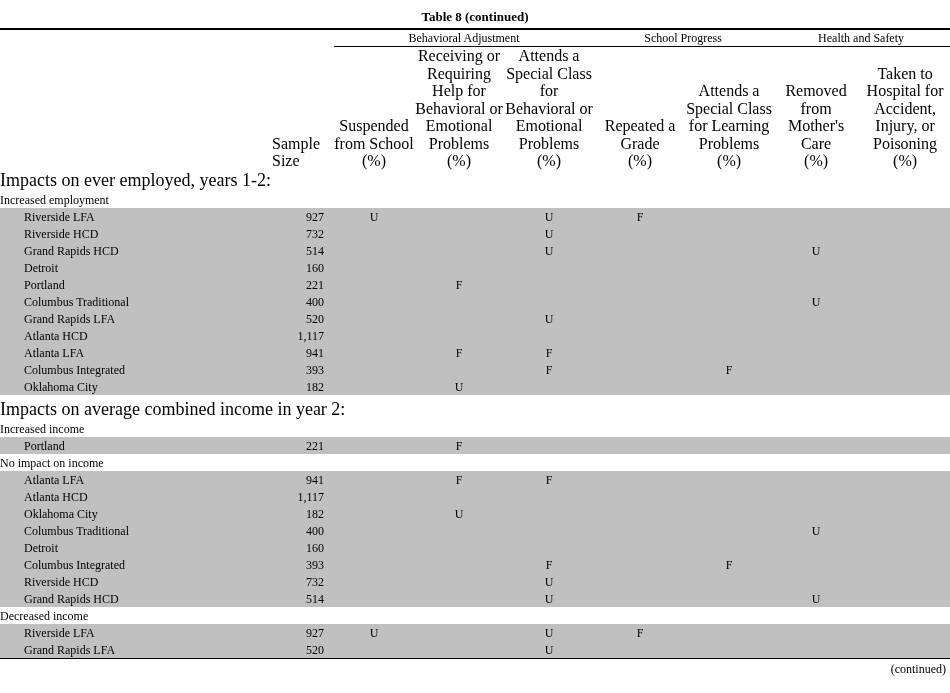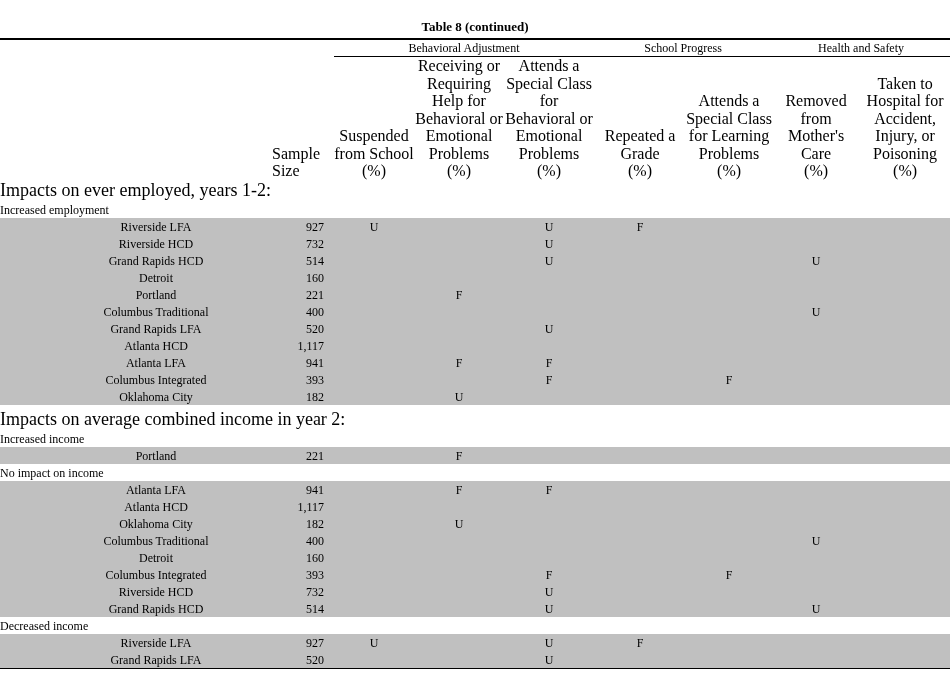--- a/index.html
+++ b/index.html
@@ -20,21 +20,21 @@
     width: 950px;
     height: 693px;
   }
 
   
   .title {
     text-align: center;
     font-weight: bold;
     font-size: 13px;
     line-height: 18px;
-    padding-top: 18px;
+    padding-top: 8px;
   }
 
   
   .rule-top {
     border-top: 2px solid #000;
     margin-top: 2px;
   }
   .rule-bottom {
     border-top: 1.6px solid #000;
   }
@@ -102,22 +102,22 @@
     height: 17px;
     padding-left: 16px;
   }
 
   tr.datarow td {
     height: 17px;
     font-size: 12px;
     background: #c0c0c0;
   }
   tr.datarow td.lbl {
-    padding-left: 40px;
-    text-align: center;
+    padding-left: 24px;
+    text-align: left;
   }
   tr.datarow td.num {
     text-align: right;
     padding-right: 10px;
   }
   tr.datarow td.mark {
     text-align: center;
   }
 
   .spacer td { height: 4px; }
@@ -460,13 +460,14 @@
           <td class="mark">U</td>
           <td class="mark"></td>
           <td class="mark"></td>
           <td class="mark"></td>
           <td class="mark"></td>
         </tr>
       </tbody>
   </table>
 
   <div class="rule-bottom"></div>
+  <div class="footer">(continued)</div>
 </div>
 
 </body></html>

